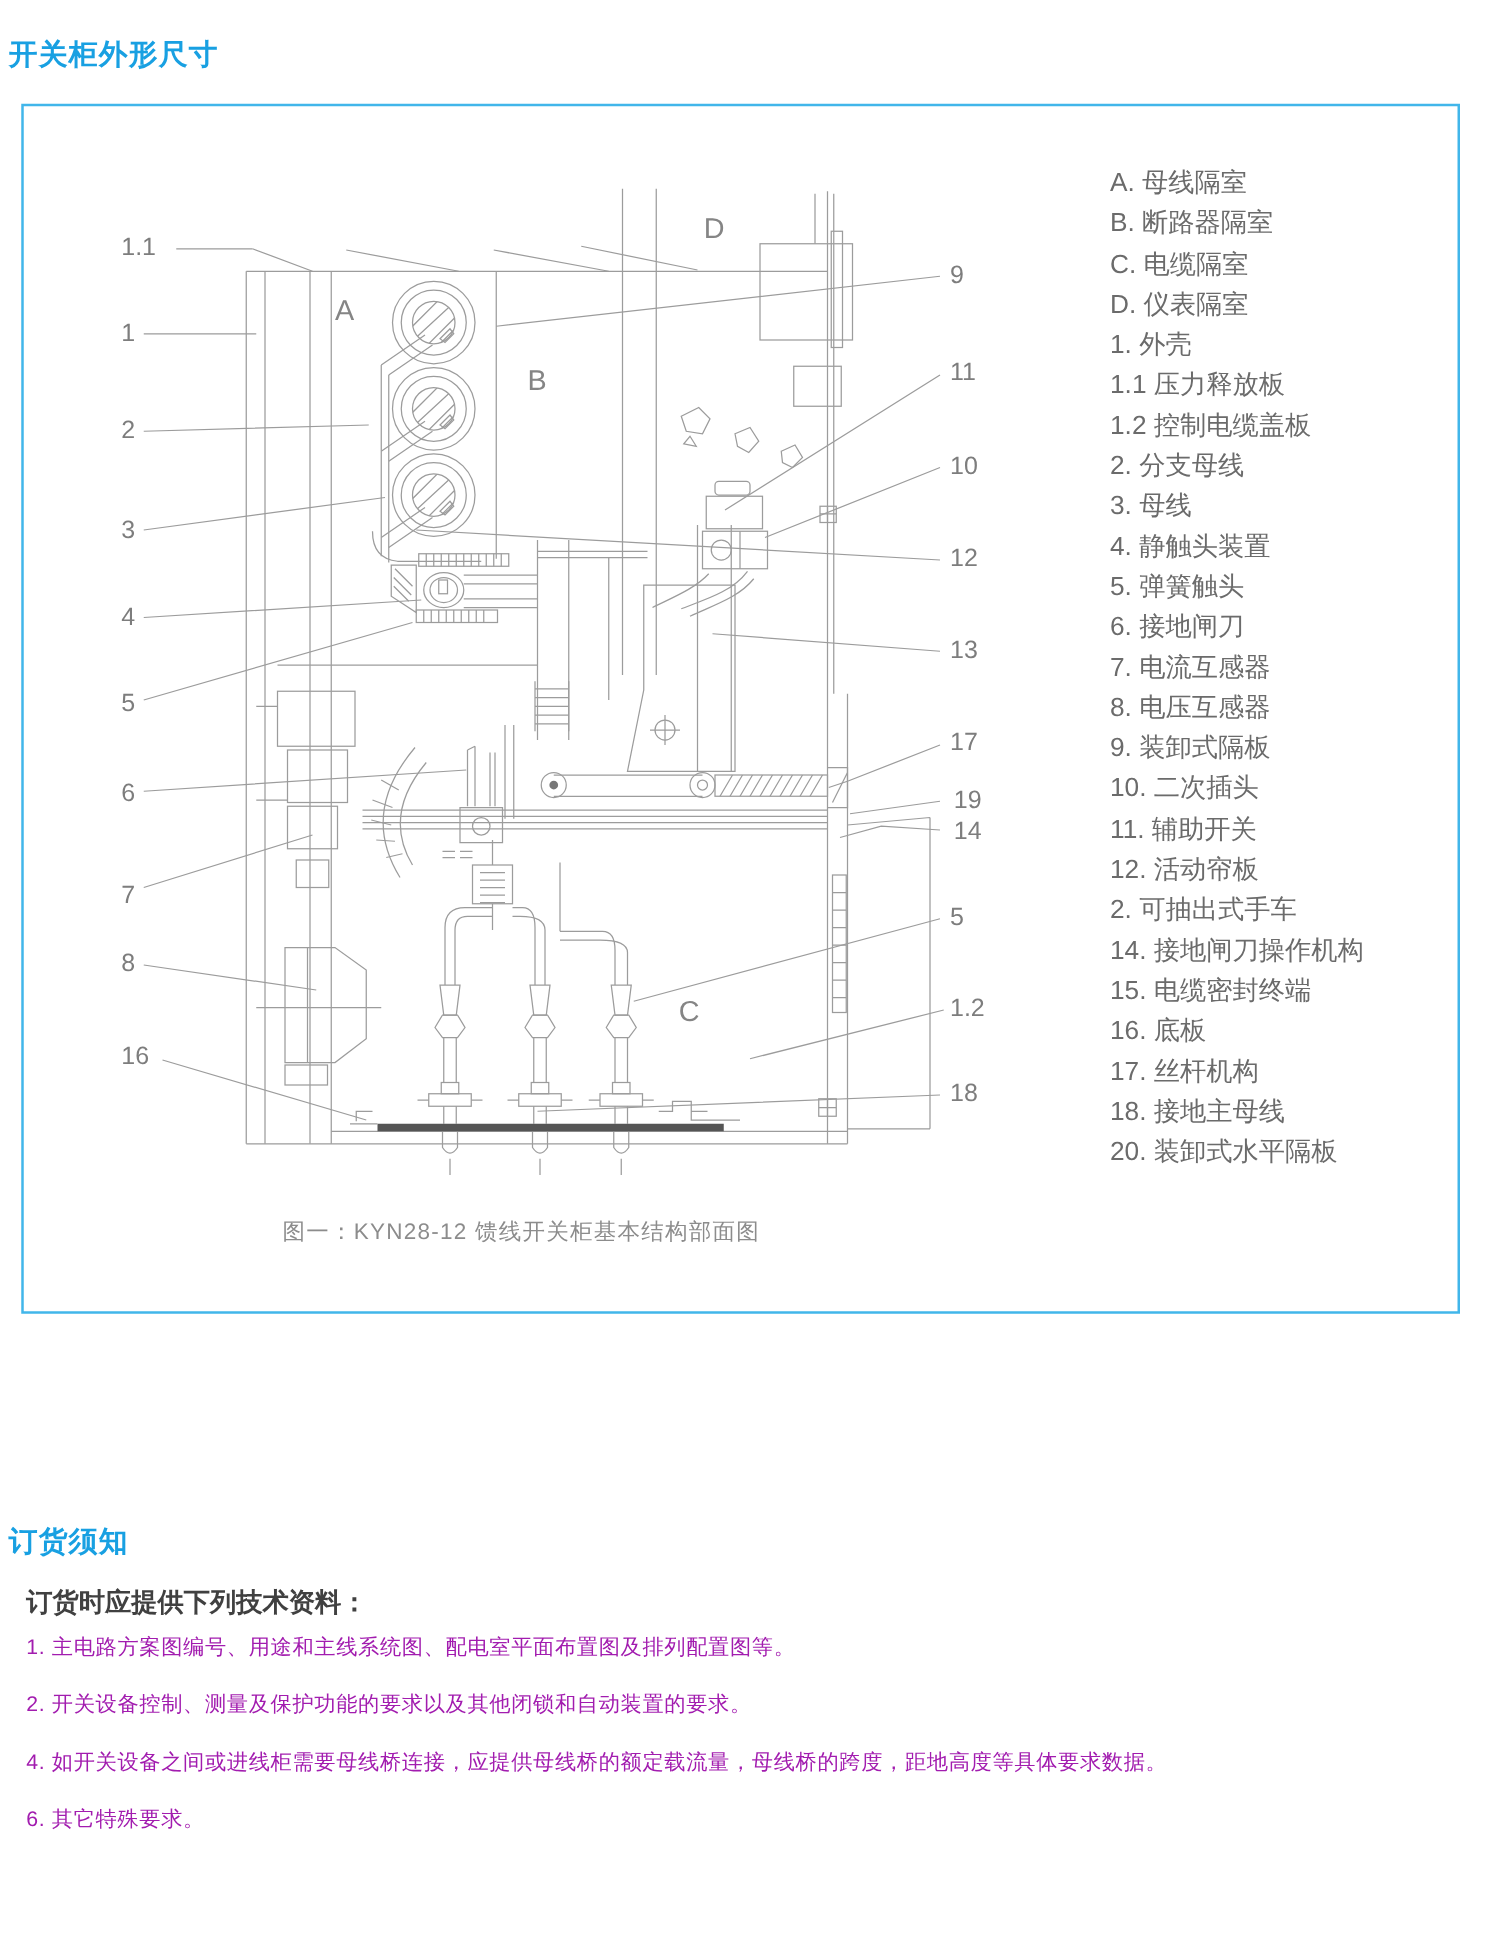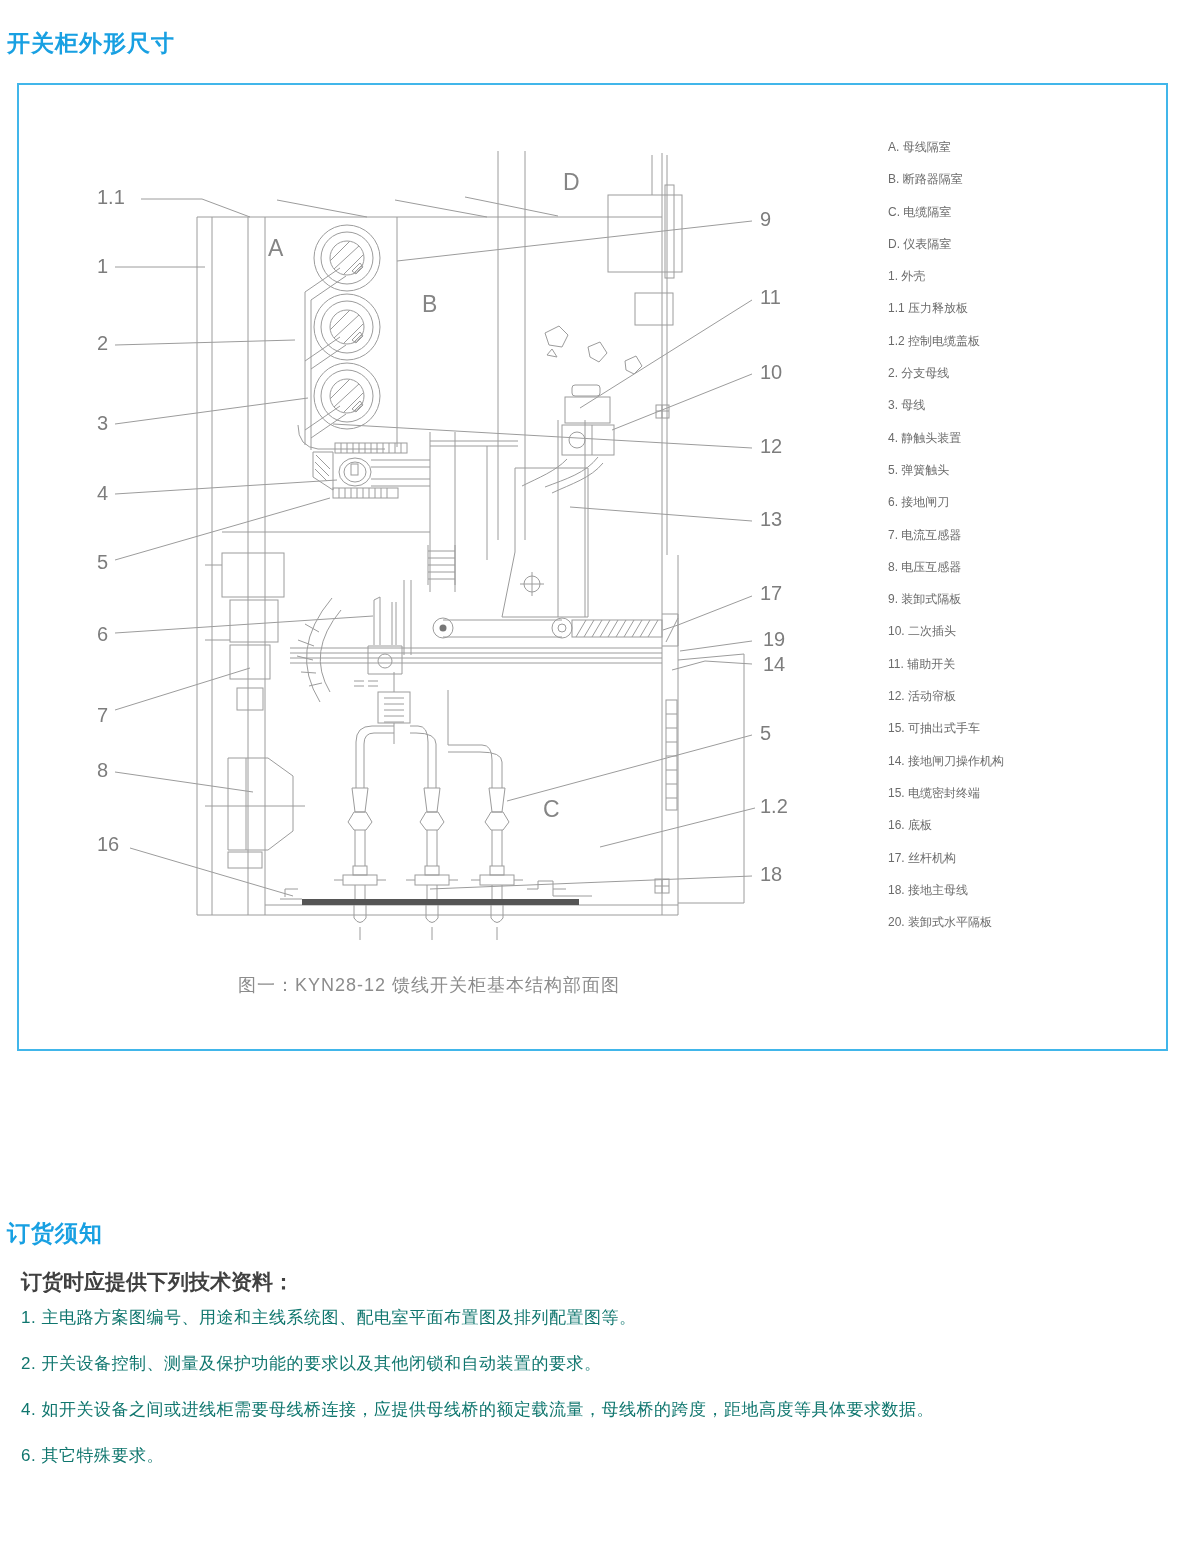--- a/index.html
+++ b/index.html
@@ -4,25 +4,25 @@
 <style>
   html,body{margin:0;padding:0;background:#ffffff;}
   body{font-family:"Liberation Sans","DejaVu Sans",sans-serif;}
   .page{position:relative;width:1188px;height:1551px;background:#fff;overflow:hidden;}
   .sec-title{position:absolute;left:7px;margin:0;font-size:23px;font-weight:bold;color:#18A0E2;letter-spacing:1px;}
   #title1{top:28px;}
   #title2{top:1218px;text-align:right;}
   .figure-box{position:absolute;left:17px;top:83px;width:1151px;height:968px;border:2px solid #41B6EA;box-sizing:border-box;background:#fff;}
   .overlay{position:absolute;left:0;top:0;width:1188px;height:1551px;pointer-events:none;}
   .legend{position:absolute;left:888px;top:131px;margin:0;padding:0;list-style:none;
-          font-size:12px;line-height:32.3px;color:#6b6b6b;white-space:nowrap;}
-  .caption{position:absolute;left:238px;top:973px;font-size:18px;color:#8c8c8c;letter-spacing:1px;}
+          font-size:21px;line-height:32.3px;color:#6b6b6b;white-space:nowrap;}
+  .caption{position:absolute;left:226px;top:973px;font-size:18px;color:#8c8c8c;letter-spacing:1px;}
   .intro{position:absolute;left:21px;top:1268px;margin:0;font-size:21px;font-weight:bold;color:#404040;}
   .orders{position:absolute;left:21px;top:1306px;width:1140px;}
-  .orders p{margin:0 0 23px 0;font-size:17px;color:#0f766e;letter-spacing:0.5px;}
+  .orders p{margin:0 0 23px 0;font-size:17px;color:#a21caf;letter-spacing:0.5px;}
   
   .ln{stroke:#9c9c9c;stroke-width:1;fill:none;}
   .lbl{fill:#7d7d7d;font-size:20px;font-family:"Liberation Sans","DejaVu Sans",sans-serif;}
   .cmp{fill:#858585;font-size:23px;font-family:"Liberation Sans","DejaVu Sans",sans-serif;}
 </style>
 </head>
 <body>
 
 <div class="page">
 
@@ -226,21 +226,21 @@
     <li>3. 母线</li>
     <li>4. 静触头装置</li>
     <li>5. 弹簧触头</li>
     <li>6. 接地闸刀</li>
     <li>7. 电流互感器</li>
     <li>8. 电压互感器</li>
     <li>9. 装卸式隔板</li>
     <li>10. 二次插头</li>
     <li>11. 辅助开关</li>
     <li>12. 活动帘板</li>
-    <li>15. 可抽出式手车</li>
+    <li>2. 可抽出式手车</li>
     <li>14. 接地闸刀操作机构</li>
     <li>15. 电缆密封终端</li>
     <li>16. 底板</li>
     <li>17. 丝杆机构</li>
     <li>18. 接地主母线</li>
     <li>20. 装卸式水平隔板</li>
   </ul>
 
   <div class="caption">图一：KYN28-12 馈线开关柜基本结构部面图</div>
 

